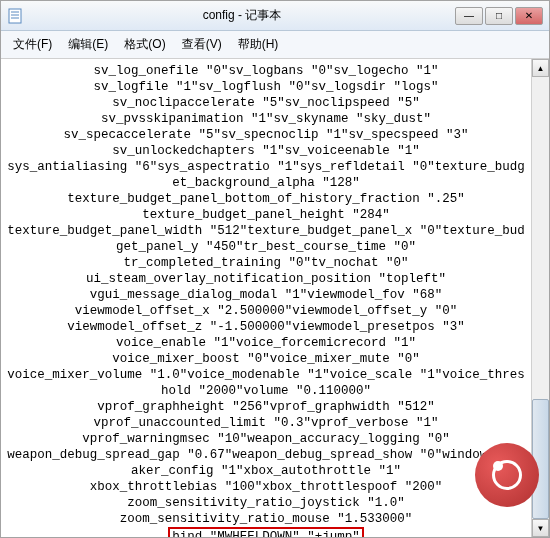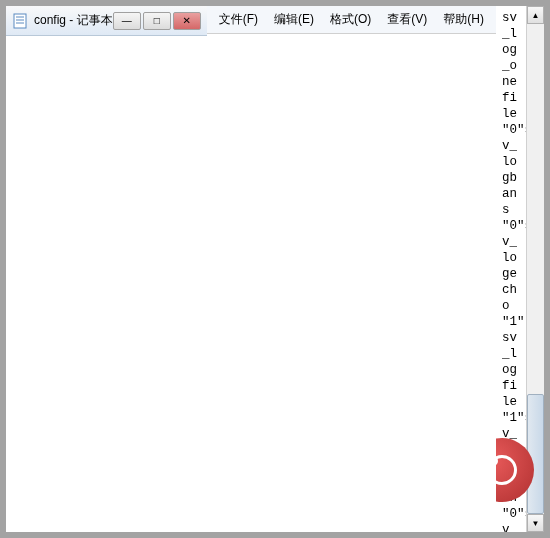--- a/index.html
+++ b/index.html
@@ -1,17 +1,17 @@
 <!DOCTYPE html>
 <html><head>
 <meta charset="utf-8">
 <style>
 * { margin: 0; padding: 0; box-sizing: border-box; }
 body { width: 550px; height: 538px; font-family: "Microsoft YaHei", SimSun, sans-serif; overflow: hidden; }
-.window { width: 100%; height: 100%; border: 6px solid #a3a3a3; background: #fff; display: flex; flex-direction: row; }
+.window { width: 100%; height: 100%; border: 1px solid #a3a3a3; background: #fff; display: flex; flex-direction: column; text-align: center; }
 .titlebar { height: 30px; background: linear-gradient(#f8f9fa, #dfe9f5); display: flex; align-items: center; padding: 0 6px; border-bottom: 1px solid #b8c8d8; }
 .title-icon { width: 16px; height: 16px; margin-right: 6px; }
 .title-text { font-size: 12px; color: #000; flex: 1; }
 .win-controls { display: flex; gap: 2px; }
 .win-btn { width: 28px; height: 18px; background: linear-gradient(#f5f5f5, #dcdcdc); border: 1px solid #a0a0a0; border-radius: 2px; font-size: 10px; display: flex; align-items: center; justify-content: center; cursor: pointer; }
 .win-btn.close { background: linear-gradient(#e9a0a0, #d56868); }
 .menubar { height: 28px; background: #f4f7fb; display: flex; align-items: center; padding: 0 4px; border-bottom: 1px solid #d0d0d0; font-size: 12px; }
 .menu-item { padding: 0 8px; cursor: pointer; }
 .content-wrap { flex: 1; display: flex; position: relative; overflow: hidden; }
 .content { flex: 1; padding: 4px 6px; font-family: "SimSun", "Courier New", monospace; font-size: 12.5px; line-height: 16px; white-space: pre-wrap; word-break: break-all; overflow: hidden; }

